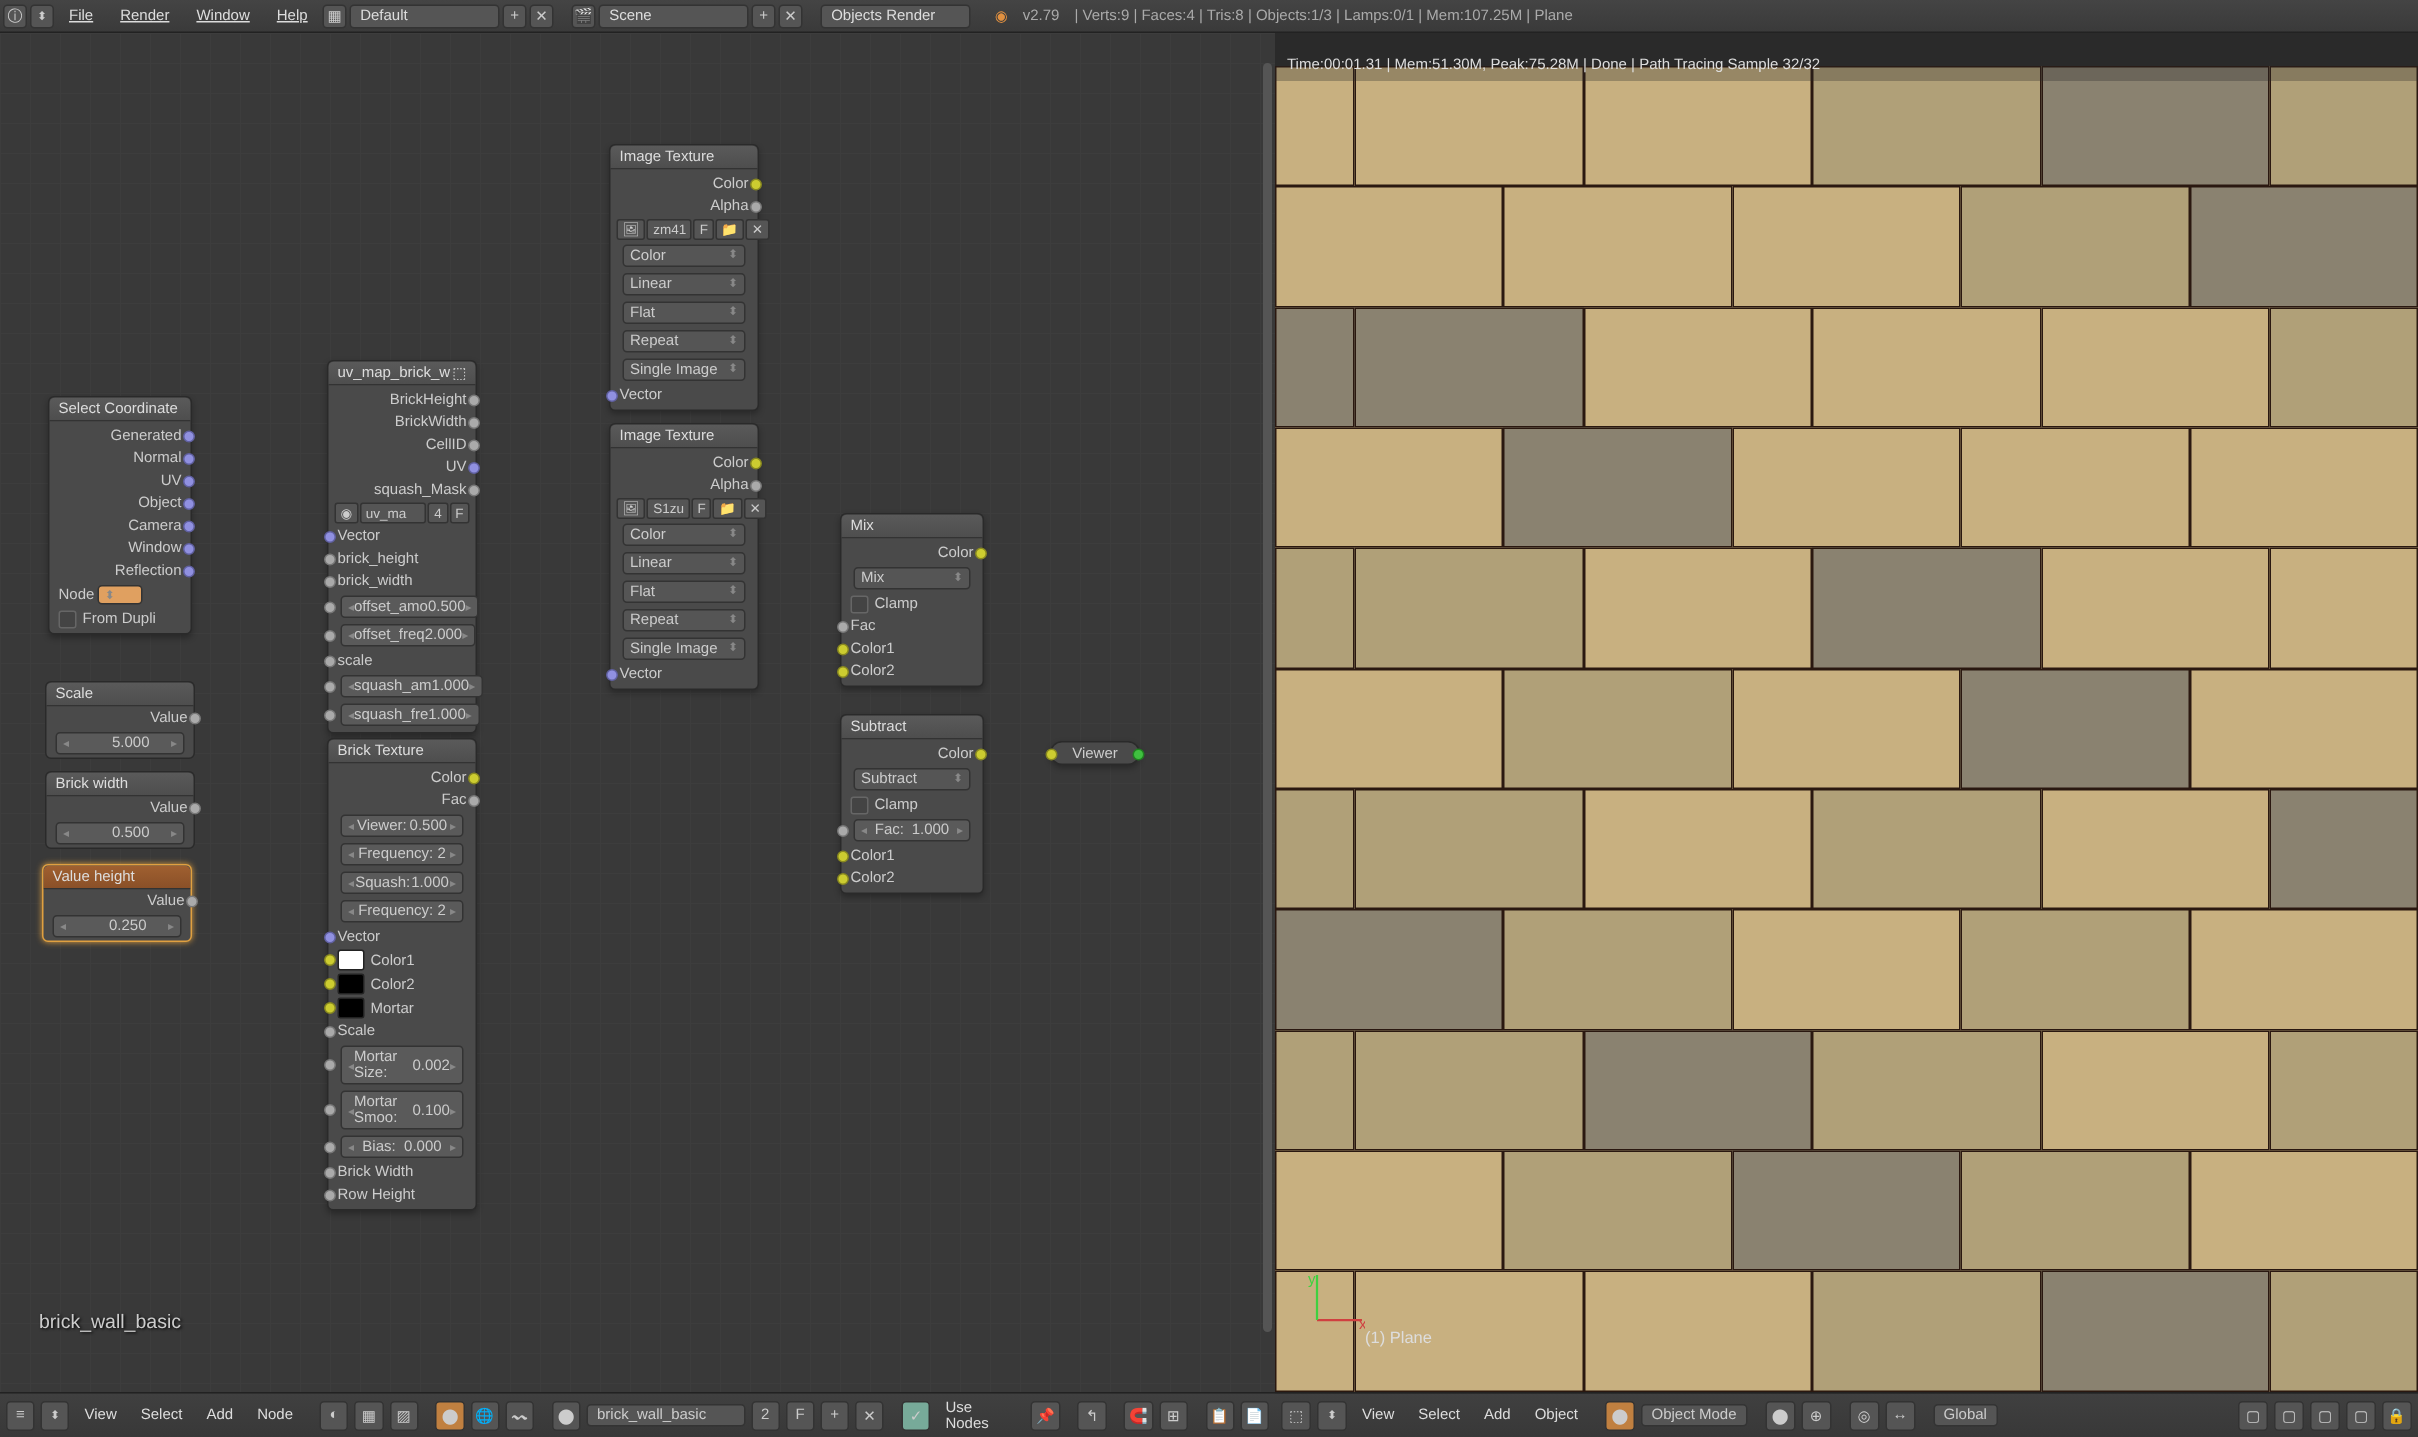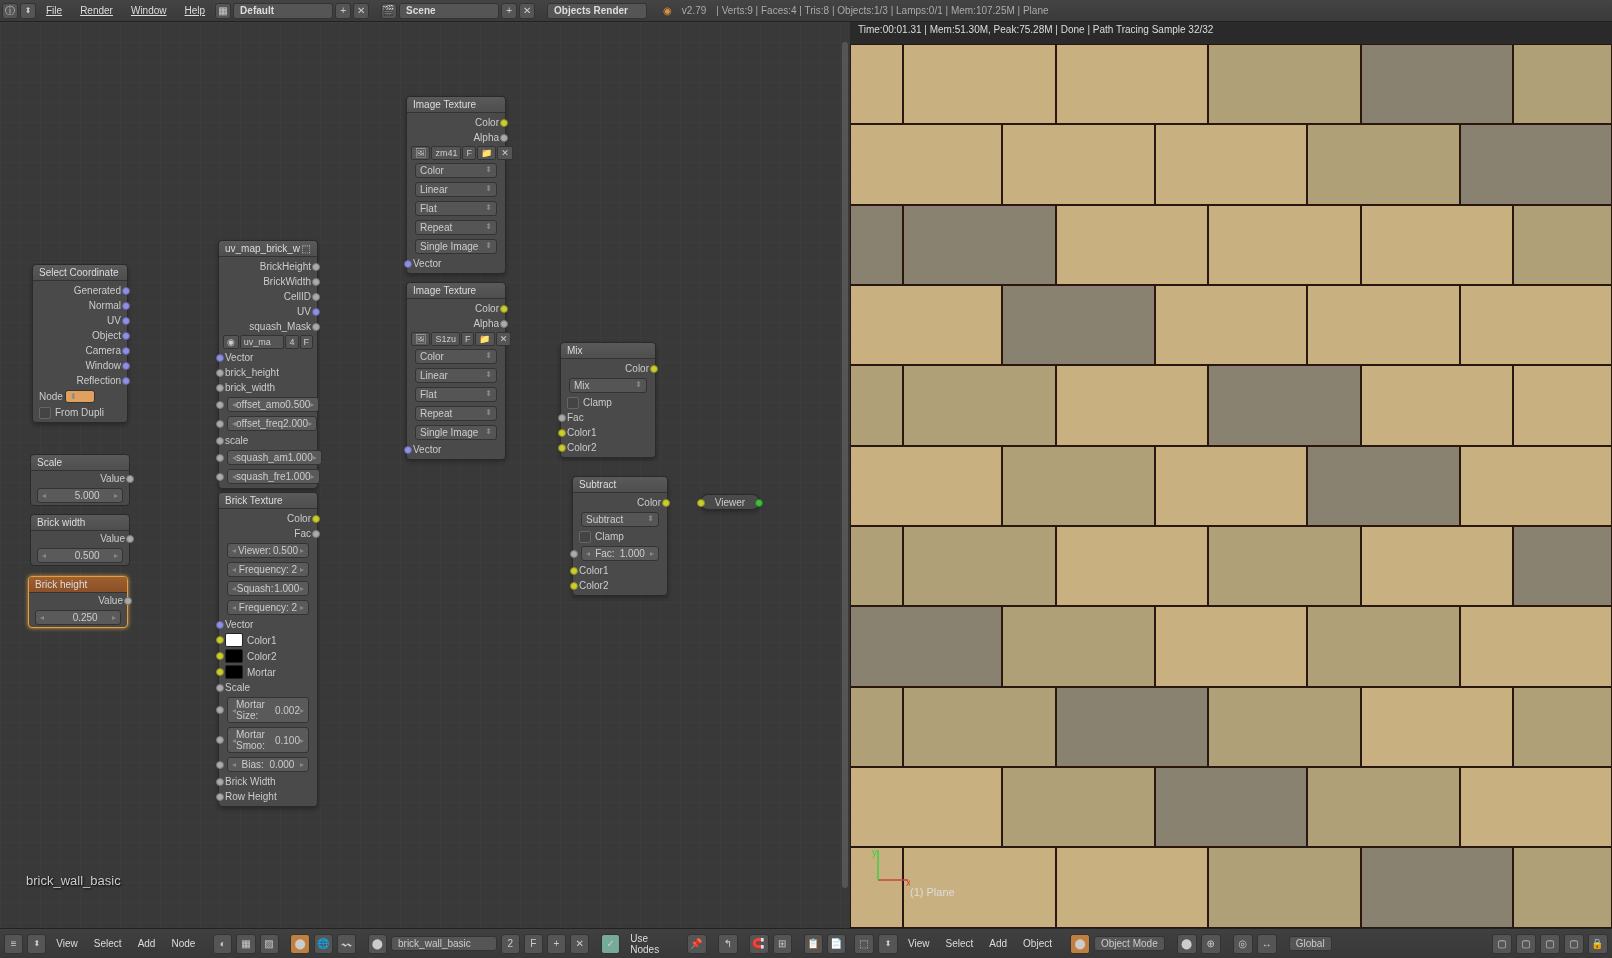--- a/index.html
+++ b/index.html
@@ -1,21 +1,21 @@
 <!DOCTYPE html>
 <html><head>
 <meta charset="utf-8">
 <style>
 * { margin: 0; padding: 0; box-sizing: border-box; font-family: sans-serif; font-size: 10px; }
 body { background: #393939; color: #ccc; width: 1612px; height: 958px; overflow: hidden; position: relative; }
 
 
 .header { height: 22px; background: linear-gradient(#444,#3a3a3a); display: flex; align-items: center; padding: 0 2px; gap: 2px; border-bottom: 1px solid #222; }
 .menu-item { padding: 2px 8px; color: #ddd; cursor: pointer; text-decoration: underline; }
-.hdr-field { background: #555; border: 1px solid #333; padding: 1px 6px; color: #ddd; border-radius: 3px; min-width: 80px; height: 16px; display: inline-flex; align-items: center; font-weight: bold; }
+.hdr-field { background: #555; border: 1px solid #333; padding: 1px 6px; color: #ddd; border-radius: 3px; min-width: 80px; height: 16px; display: inline-flex; align-items: center; }
 .hdr-icon { width: 16px; height: 16px; background: #555; border: 1px solid #333; border-radius: 3px; display: inline-flex; align-items: center; justify-content: center; }
 .stats { margin-left: 8px; color: #aaa; font-size: 10px; }
 
 
 .main { display: flex; height: calc(100% - 22px); }
 .left-panel { width: 850px; position: relative; background: #393939; }
 .right-panel { flex: 1; position: relative; background: #2b2b2b; }
 
 
 .node-canvas { position: absolute; inset: 0 0 30px 0; background: #393939; background-image: linear-gradient(#3d3d3d 1px, transparent 1px), linear-gradient(90deg, #3d3d3d 1px, transparent 1px); background-size: 20px 20px; overflow: hidden; }
@@ -54,21 +54,21 @@
 .wires { position: absolute; inset: 0; pointer-events: none; }
 
 
 .toolbar { position: absolute; bottom: 0; left: 0; right: 0; height: 30px; background: linear-gradient(#404040,#383838); border-top: 1px solid #222; display: flex; align-items: center; padding: 0 4px; gap: 4px; overflow: hidden; }
 .tb-item { padding: 2px 6px; color: #ddd; }
 .tb-icon { width: 20px; height: 20px; background: #555; border: 1px solid #333; border-radius: 3px; display: inline-flex; align-items: center; justify-content: center; }
 .tb-field { background: #555; border: 1px solid #333; padding: 1px 6px; border-radius: 3px; }
 
 
 .render-area { position: absolute; inset: 22px 0 30px 0; background: #8b7a5a; }
-.render-status { position: absolute; top: 0; left: 0; right: 0; height: 18px; background: rgba(40,40,40,0.3); color: #ddd; font-size: 10px; padding: 2px 8px; z-index: 10; }
+.render-status { position: absolute; top: 0; left: 0; right: 0; height: 18px; background: rgba(40,40,40,0.3); color: #ddd; font-size: 10px; padding: 16px 8px; z-index: 10; }
 .brick-wall { position: absolute; inset: 0; }
 .brick-row { display: flex; height: 9.09%; }
 .brick { border: 1.5px solid #2a1810; background: #c8b080; }
 .brick.dark { background: #8a8270; }
 .brick.mid { background: #b0a078; }
 .axis { position: absolute; bottom: 40px; left: 20px; z-index: 5; }
 .obj-label { position: absolute; bottom: 30px; left: 60px; color: #ddd; font-size: 11px; z-index: 5; }
 </style>
 </head>
 <body>
@@ -185,21 +185,21 @@
           </div>
         <div class="node-row">
             <div class="node-field">
               <span></span>
               <span>0.500</span>
             </div>
           </div>
       </div>
 
       <div class="value-node selected" style="left:28px; top:554px">
-        <div class="node-header orange">Brick height</div>
+        <div class="node-header orange">Value height</div>
         <div class="node-row right">
             <span class="node-label">Value</span>
             <span class="socket out grey"></span>
           </div>
         <div class="node-row">
             <div class="node-field">
               <span></span>
               <span>0.250</span>
             </div>
           </div>
@@ -383,21 +383,21 @@
               <span class="socket in yellow"></span>
               <span class="node-label">Color1</span>
             </div>
           <div class="node-row">
               <span class="socket in yellow"></span>
               <span class="node-label">Color2</span>
             </div>
         </div>
       </div>
 
-      <div class="node" style="left:572px; top:454px; width:96px">
+      <div class="node" style="left:560px; top:454px; width:96px">
         <div class="node-header">Subtract</div>
         <div class="node-body">
           <div class="node-row right">
               <span class="node-label">Color</span>
               <span class="socket out yellow"></span>
             </div>
           <div class="node-row">
               <div class="node-dropdown">Subtract</div>
             </div>
           <div class="node-row">

